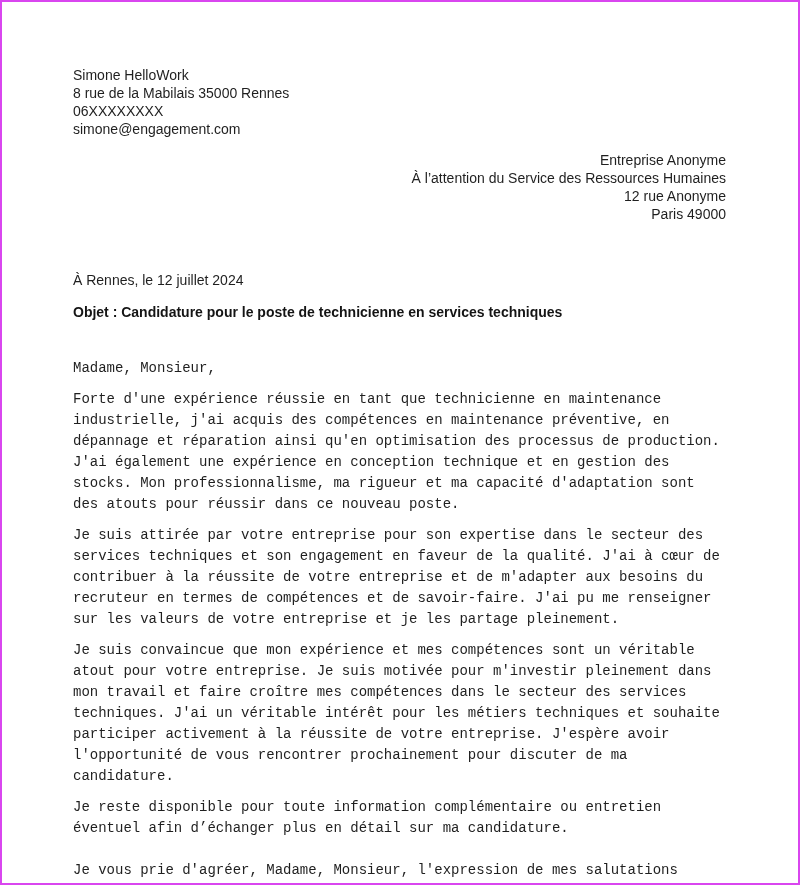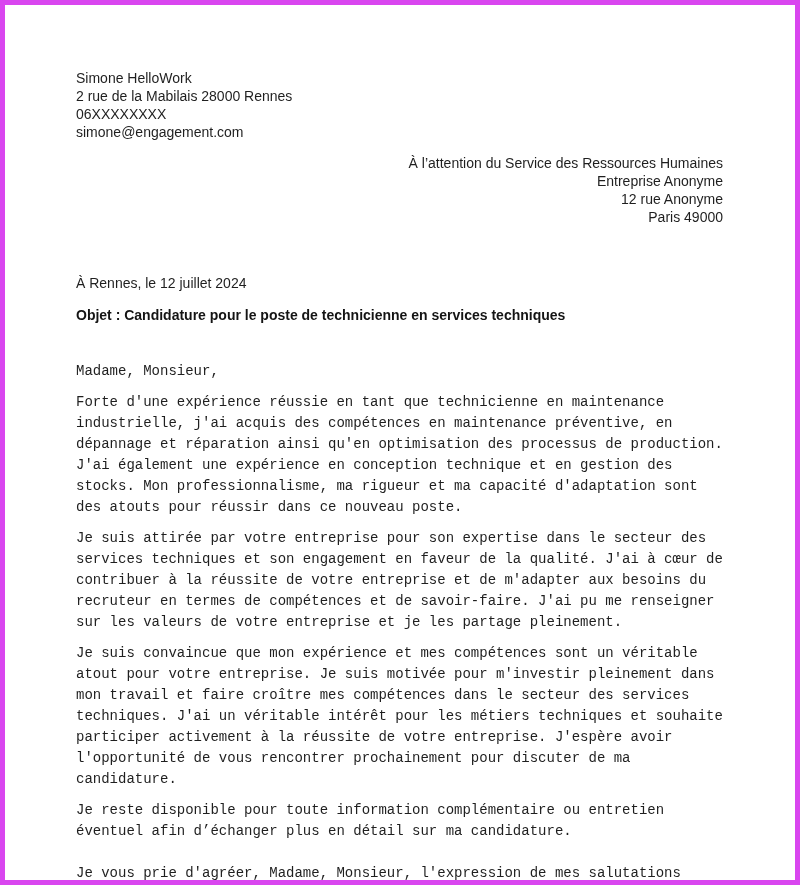--- a/index.html
+++ b/index.html
@@ -4,21 +4,21 @@
 <style>
   html, body {
     margin: 0;
     padding: 0;
     background: #ffffff;
   }
   .document {
     width: 800px;
     height: 885px;
     box-sizing: border-box;
-    border: 5px solid #d946ef;
+    border: 2px solid #d946ef;
     background: #ffffff;
     padding: 64px 72px 0 71px;
     overflow: hidden;
     font-family: "Liberation Sans", sans-serif;
     font-size: 14px;
     color: #1f1f1f;
     -webkit-font-smoothing: antialiased;
   }
   .sender div,
   .recipient div {
@@ -56,28 +56,28 @@
     text-align: right;
   }
 </style>
 </head>
 <body>
 
 <div class="document">
 
   <div class="sender">
     <div>Simone HelloWork</div>
-    <div>2 rue de la Mabilais 28000 Rennes</div>
+    <div>8 rue de la Mabilais 35000 Rennes</div>
     <div>06XXXXXXXX</div>
     <div>simone@engagement.com</div>
   </div>
 
   <div class="recipient">
+    <div>Entreprise Anonyme</div>
     <div>À l’attention du Service des Ressources Humaines</div>
-    <div>Entreprise Anonyme</div>
     <div>12 rue Anonyme</div>
     <div>Paris 49000</div>
   </div>
 
   <p class="date">À Rennes, le 12 juillet 2024</p>
 
   <p class="subject">Objet : Candidature pour le poste de technicienne en services techniques</p>
 
   <div class="letter-body">
     <p>Madame, Monsieur,</p>

